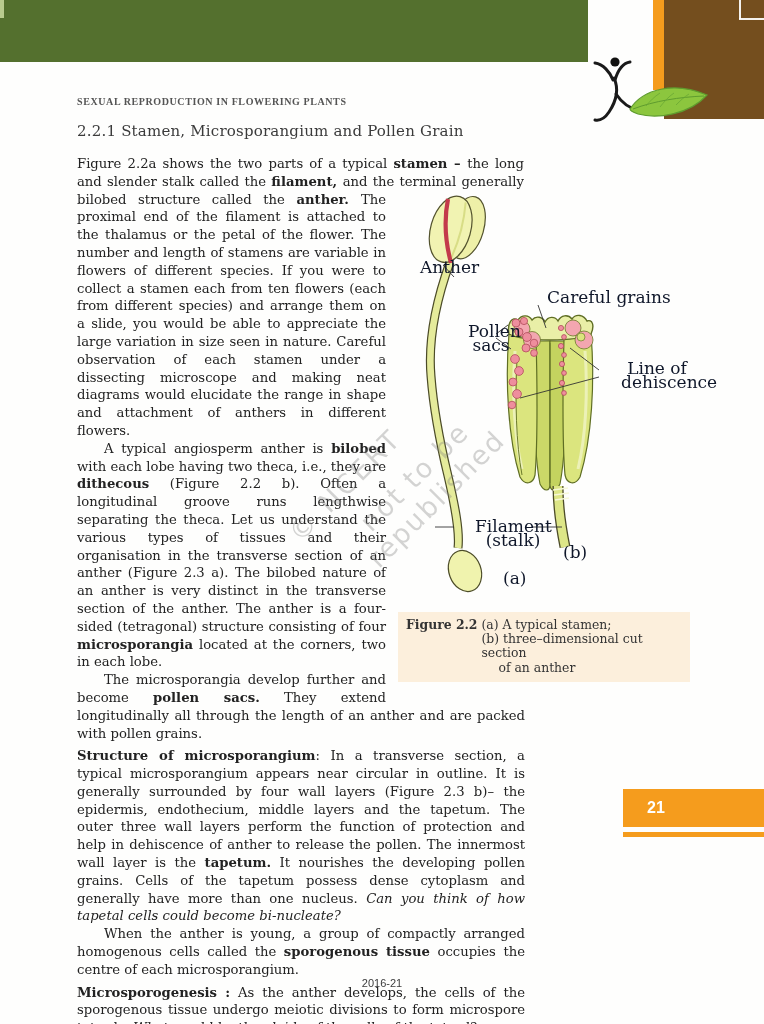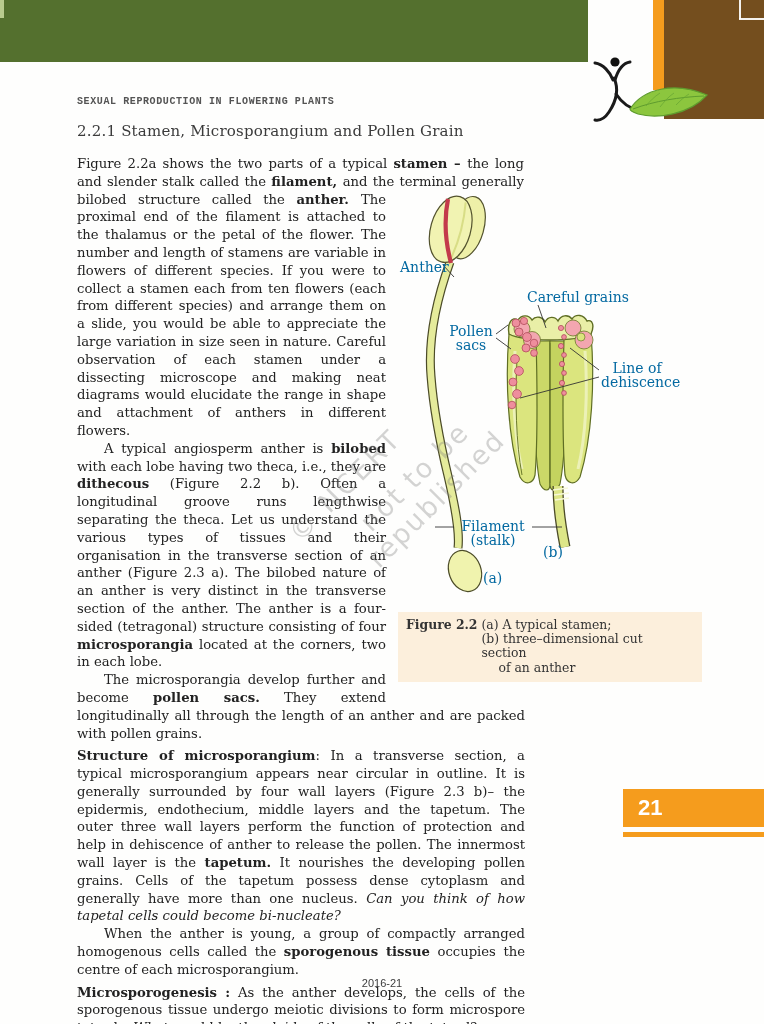--- a/index.html
+++ b/index.html
@@ -12,37 +12,37 @@
   .banner-green{position:absolute;left:0;top:0;width:588px;height:62px;background:var(--banner_green,#54702e);}
   .banner-sliver{position:absolute;left:0;top:0;width:4px;height:18px;background:#b9cb8e;}
   .stripe-orange{position:absolute;left:653px;top:0;width:11px;height:90px;background:var(--accent_orange,#f59c1d);}
   .block-brown{position:absolute;left:664px;top:0;width:100px;height:119px;background:var(--brown,#744e1e);}
   .corner-v{position:absolute;left:739px;top:0;width:2px;height:19px;background:rgba(255,255,255,.92);}
   .corner-h{position:absolute;left:739px;top:18px;width:25px;height:2px;background:rgba(255,255,255,.92);}
   .logo{position:absolute;left:588px;top:56px;width:125px;height:74px;}
   
   .running-head{
     position:absolute;left:77px;top:96px;
-    font-family:Liberation Mono, monospace;font-size:10px;font-weight:bold;
+    font-family:Liberation Serif, serif;font-size:10px;font-weight:bold;
     letter-spacing:.6px;color:#545454;
   }
   .section-heading{
     position:absolute;left:77px;top:122px;width:520px;
     font-size:15px;font-weight:normal;color:#3b3b3b;letter-spacing:.2px;
   }
   
   .text-flow{position:absolute;left:77px;top:155px;width:448px;font-size:13.2px;line-height:17.8px;text-align:justify;}
   .fig-spacer{float:right;width:1px;height:36px;}
   .fig-float{float:right;clear:right;width:292px;margin:0 -165px 22px 12px;position:relative;}
   .fig-art{position:relative;width:292px;height:421px;}
   .fig-art svg{position:absolute;left:0;top:0;}
-  .fig-label{position:absolute;font-size:14px;color:#0369a1;line-height:14px;white-space:nowrap;}
+  .fig-label{position:absolute;font-size:17px;color:#0f172a;line-height:14px;white-space:nowrap;margin-left:20px;}
   .fig-label.center{text-align:center;white-space:normal;}
   .caption-box{
-    background:var(--caption_bg,#fcefdc);width:276px;padding:6px 20px 7px 8px;
+    background:var(--caption_bg,#fcefdc);width:276px;padding:6px 8px 7px 8px;
     font-size:12.4px;line-height:14.2px;color:#333;display:flex;text-align:left;
   }
   .caption-lead{font-weight:bold;white-space:nowrap;margin-right:4px;}
   .caption-l3{margin-left:17px;}
   p.body-par{margin:0;}
   p.indent{text-indent:27px;}
   p.gap{margin-top:5px;}
   .seg-b{font-weight:bold;}
   .seg-i{font-style:italic;}
   
@@ -51,22 +51,22 @@
     transform:rotate(-45deg);transform-origin:center center;
     color:rgba(125,125,125,.33);pointer-events:none;z-index:6;
     font-family:"DejaVu Sans",sans-serif;text-align:center;
   }
   .watermark .wm1{font-size:27px;letter-spacing:3px;margin-right:110px;}
   .watermark .wm2{font-size:27px;letter-spacing:2px;margin-top:12px;}
   
   .pagenum-box{
     position:absolute;left:623px;top:789px;width:141px;height:38px;
     background:var(--accent_orange,#f59c1d);color:var(--page_number_text,#fff);
-    font-family:"Liberation Sans",sans-serif;font-weight:bold;font-size:22px;line-height:38px;
-    padding-left:15px;box-sizing:border-box;
+    font-family:"Liberation Sans",sans-serif;font-weight:bold;font-size:16px;line-height:38px;
+    padding-left:24px;box-sizing:border-box;
   }
   .pagenum-strip{position:absolute;left:623px;top:832px;width:141px;height:5px;background:var(--accent_orange,#f59c1d);}
   .footer-year{
     position:absolute;left:0;top:977px;width:764px;text-align:center;
     font-family:"Liberation Sans",sans-serif;font-size:11px;color:#3c3c3c;
   }
 </style>
 </head>
 <body>
 

